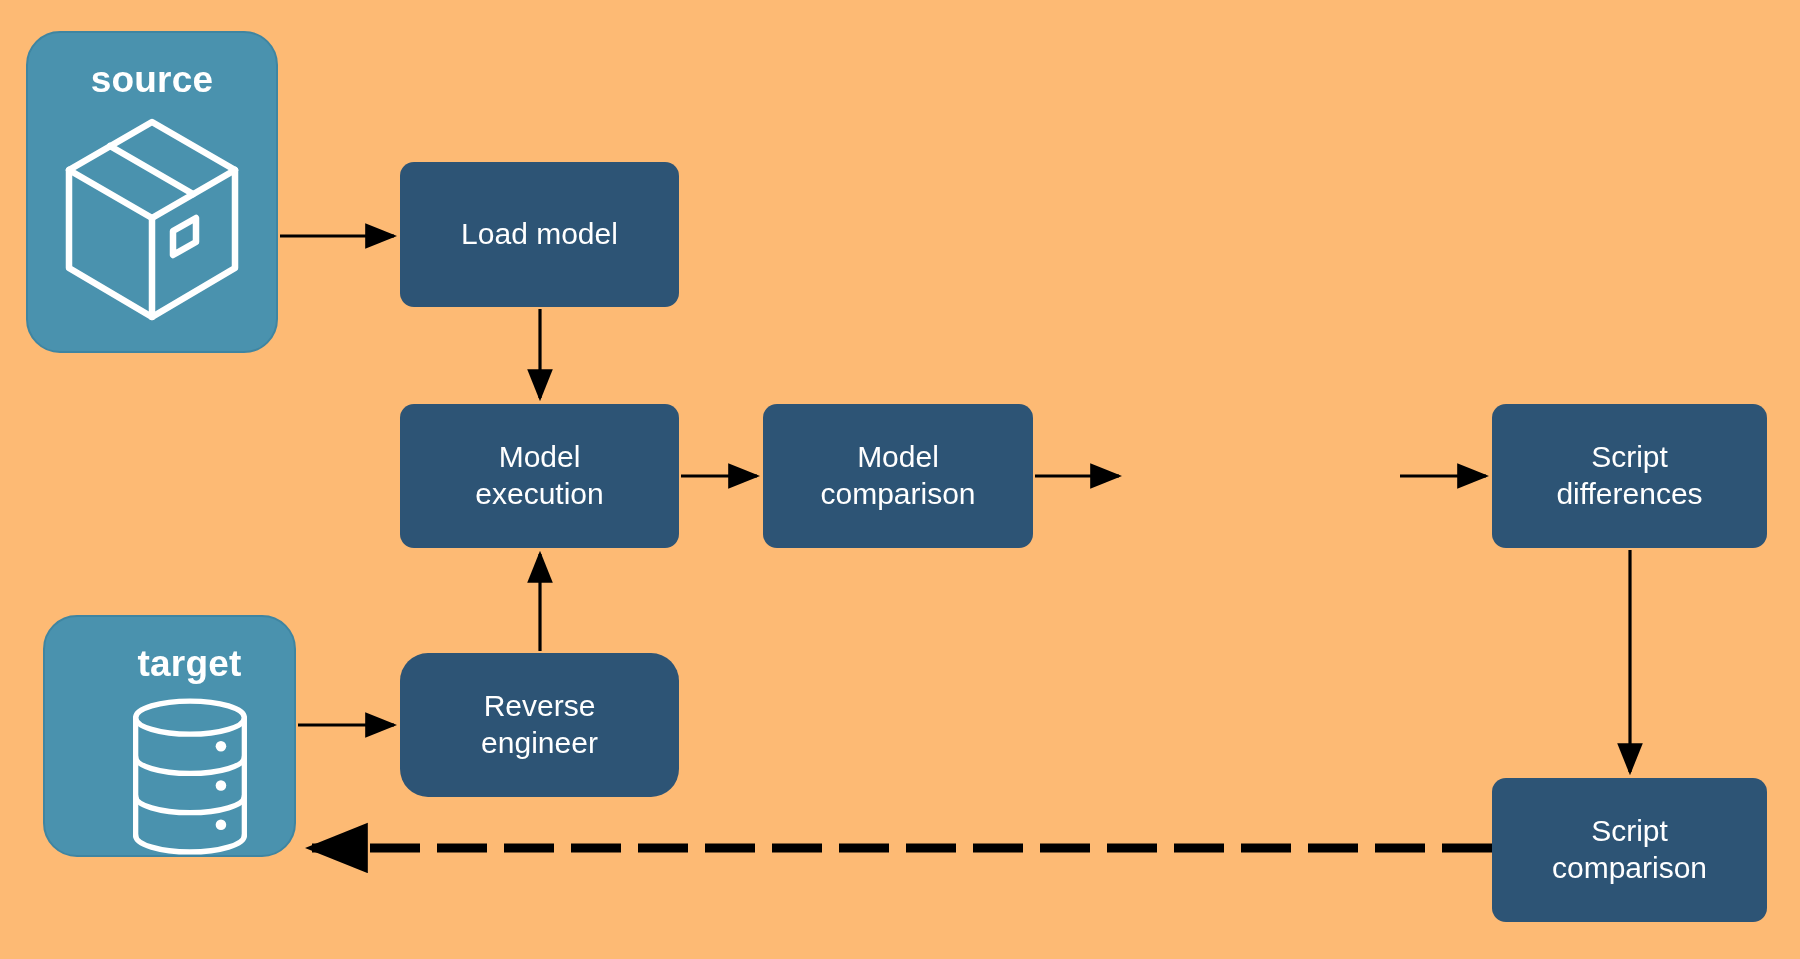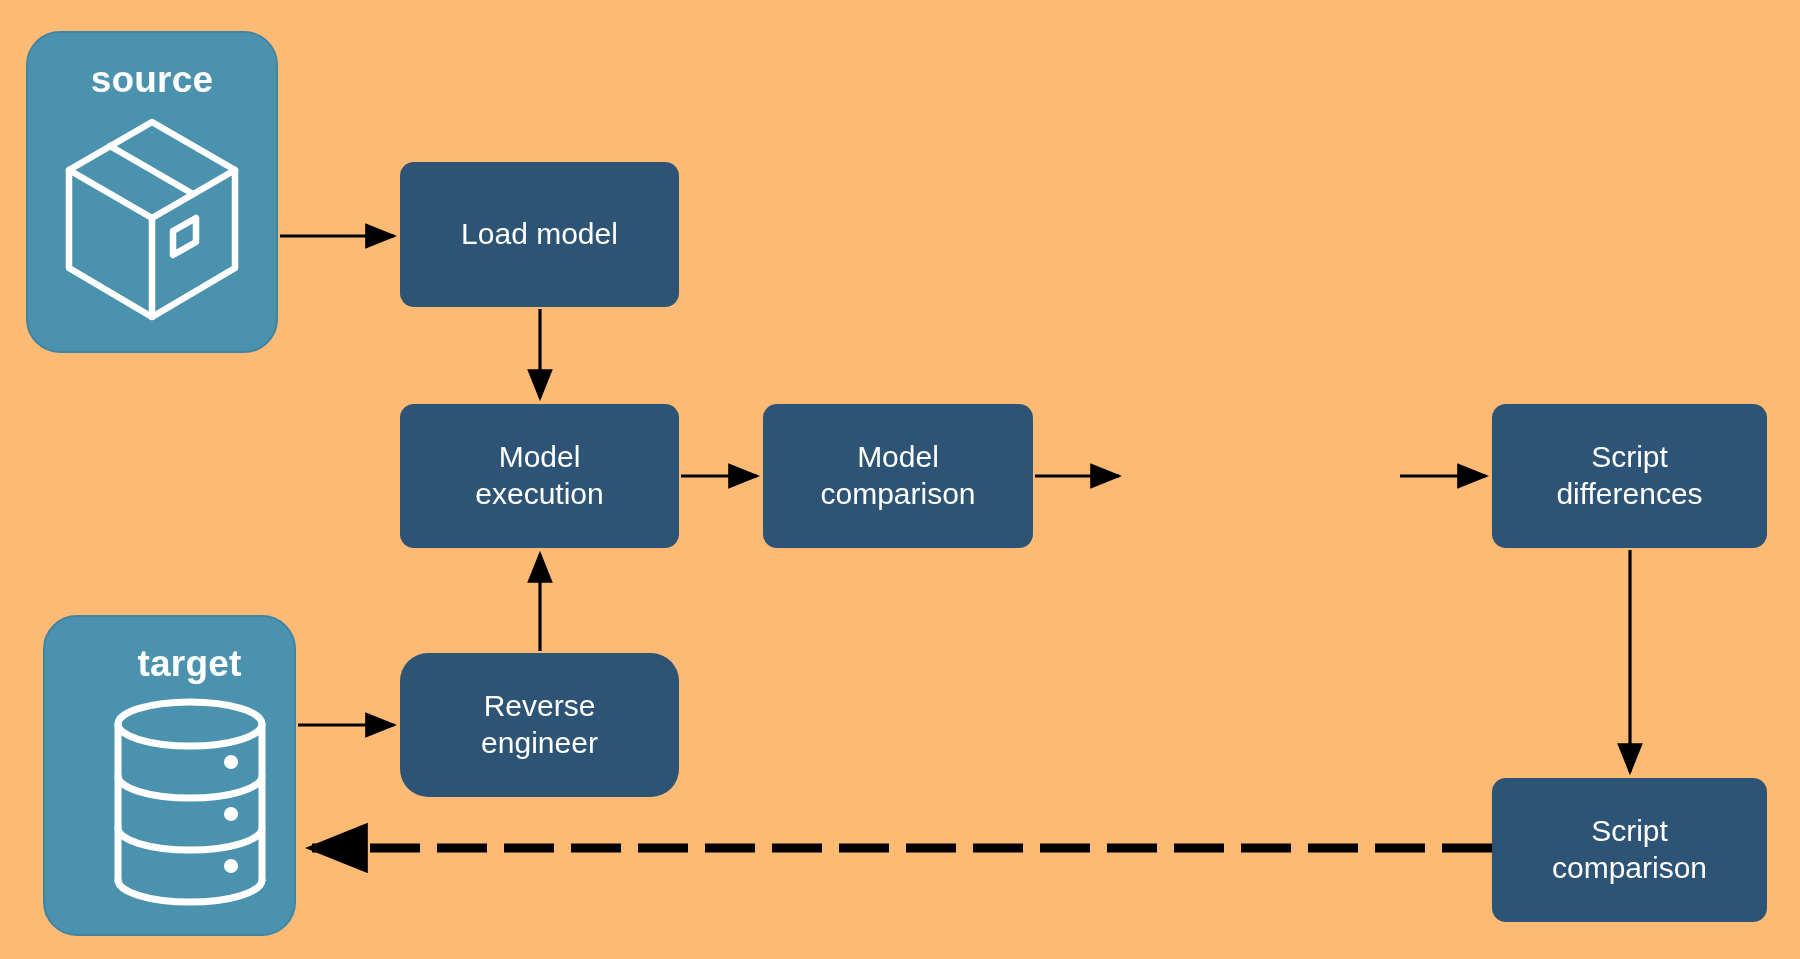--- a/index.html
+++ b/index.html
@@ -128,21 +128,21 @@
 
         <path d="M95 106 L95 205"></path>
 
         <path d="M53 34 L136 82"></path>
 
         <path d="M116 119 L139 106 L139 130 L116 143 Z"></path>
       </g>
     </svg>
   </div>
 
-  <div class="endpoint" style="left:43px; top:615px; width:253px; height:321px; padding-top:28px;padding-left:40px;">
+  <div class="endpoint" style="left:43px; top:615px; width:253px; height:242px; padding-top:28px;padding-left:40px;">
     <div class="endpoint-label">target</div>
     <svg class="endpoint-icon" width="160" height="208" viewBox="0 0 160 208" style="margin-top:16px;" xmlns="http://www.w3.org/2000/svg">
       <g fill="none" stroke="#ffffff" stroke-width="7" stroke-linecap="round">
 
         <path d="M8 26 L8 182"></path>
         <path d="M152 26 L152 182"></path>
         <ellipse cx="80" cy="26" rx="72" ry="22"></ellipse>
         <path d="M8 182 A72 22 0 0 0 152 182"></path>
 
         <path d="M8 78 A72 22 0 0 0 152 78"></path>

